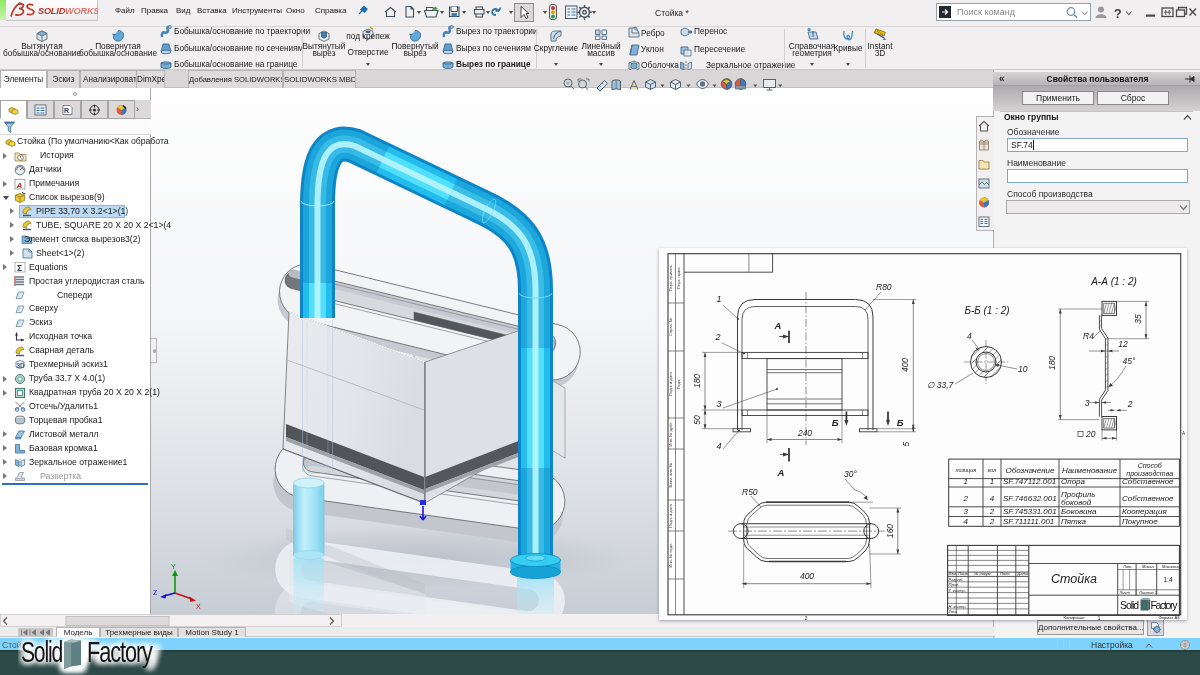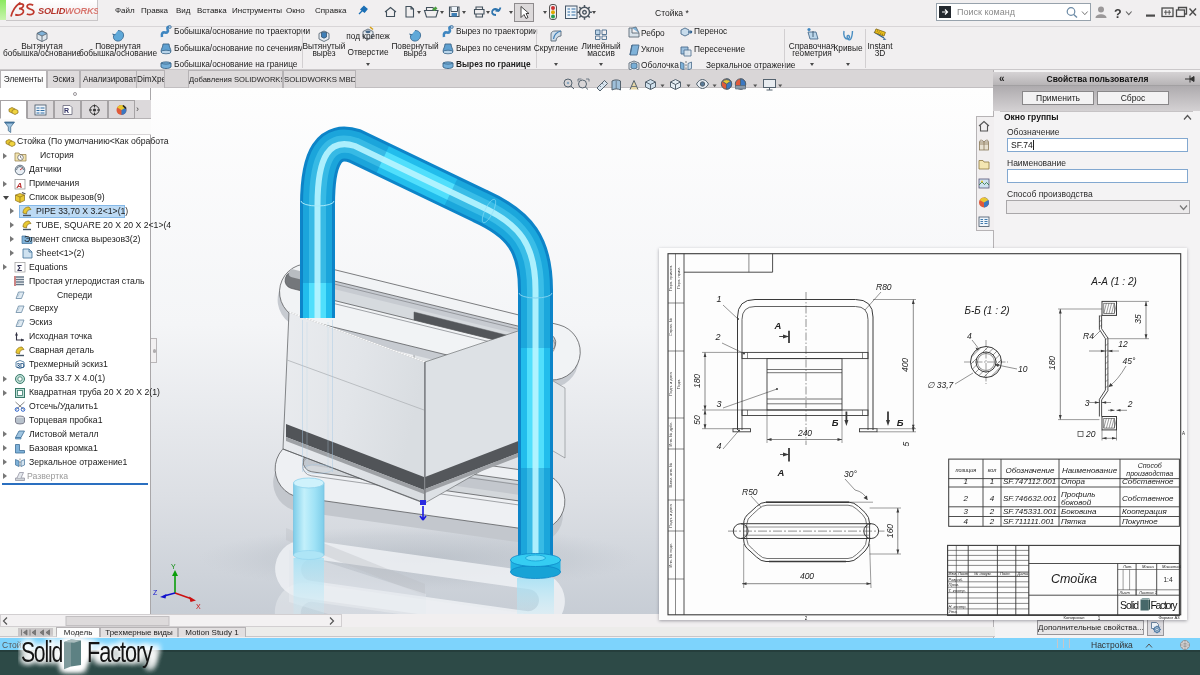--- a/index.html
+++ b/index.html
@@ -601,21 +601,21 @@
     <path d="M1.5 3.5 L5 5 V10.5 L1.5 9 Z" fill="#7fb2d9" stroke="#3e6f98" stroke-width="0.7"></path>
     <path d="M10.5 3.5 L7 5 V10.5 L10.5 9 Z" fill="#d5e4ef" stroke="#3e6f98" stroke-width="0.7"></path>
     <path d="M6 2.5 V11" stroke="#666" stroke-width="0.7" stroke-dasharray="1.8 1.2"></path>
   </svg>
 <div class="tree" style="left:29px;top:455.69px;color:#1a1a1a;">Зеркальное отражение1</div>
 <div class="tar r" style="left:3px;top:473.12px;"></div>
 <svg class="abs" style="left:14px;top:470.12px;" width="13" height="12">
     <path d="M1.5 8 h9 v2.5 h-9 Z" fill="#d0d4d8" stroke="#889" stroke-width="0.7"></path>
     <path d="M3 8 L5.5 2.5 h4 L7 8" fill="#e4e8ec" stroke="#889" stroke-width="0.7"></path>
   </svg>
-<div class="tree" style="left:27px;top:469.62px;color:#9a9a9a;">Развертка</div>
+<div class="tree" style="left:40px;top:469.62px;color:#9a9a9a;">Развертка</div>
 <div class="abs" style="left:2px;top:483px;width:146px;height:2px;background:#2a6fc0;"></div>
 <div class="abs" id="rightpane"></div>
 <div class="abs" style="left:993px;top:72px;width:207px;height:14px;background:linear-gradient(180deg,#d6d3d5,#b7b4b6);border-bottom:1px solid #a2a0a2;"></div>
 <div class="abs" style="left:999px;top:72px;height:14px;line-height:13px;font-size:10px;color:#222;font-weight:bold;">«</div>
 <div class="abs" style="left:1030px;top:72px;width:135px;height:14px;line-height:14px;font-size:8.5px;color:#111;font-weight:bold;text-align:center;">Свойства пользователя</div>
 <svg class="abs" style="left:1184px;top:74px;" width="12" height="10">
     <path d="M1 5 h5 M6 1.5 v7 M6 5 l4 -2.5 v5 Z" stroke="#333" stroke-width="1" fill="#333"></path>
   </svg>
 <div class="abs" style="left:993px;top:86px;width:207px;height:25px;background:linear-gradient(180deg,#aeabae,#d4d1d3);"></div>
 <div class="abs" style="left:1022px;top:91px;width:72px;height:13.5px;background:#f3f2f3;border:1px solid #898789;font-size:8.5px;color:#222;text-align:center;line-height:12px;">Применить</div>

